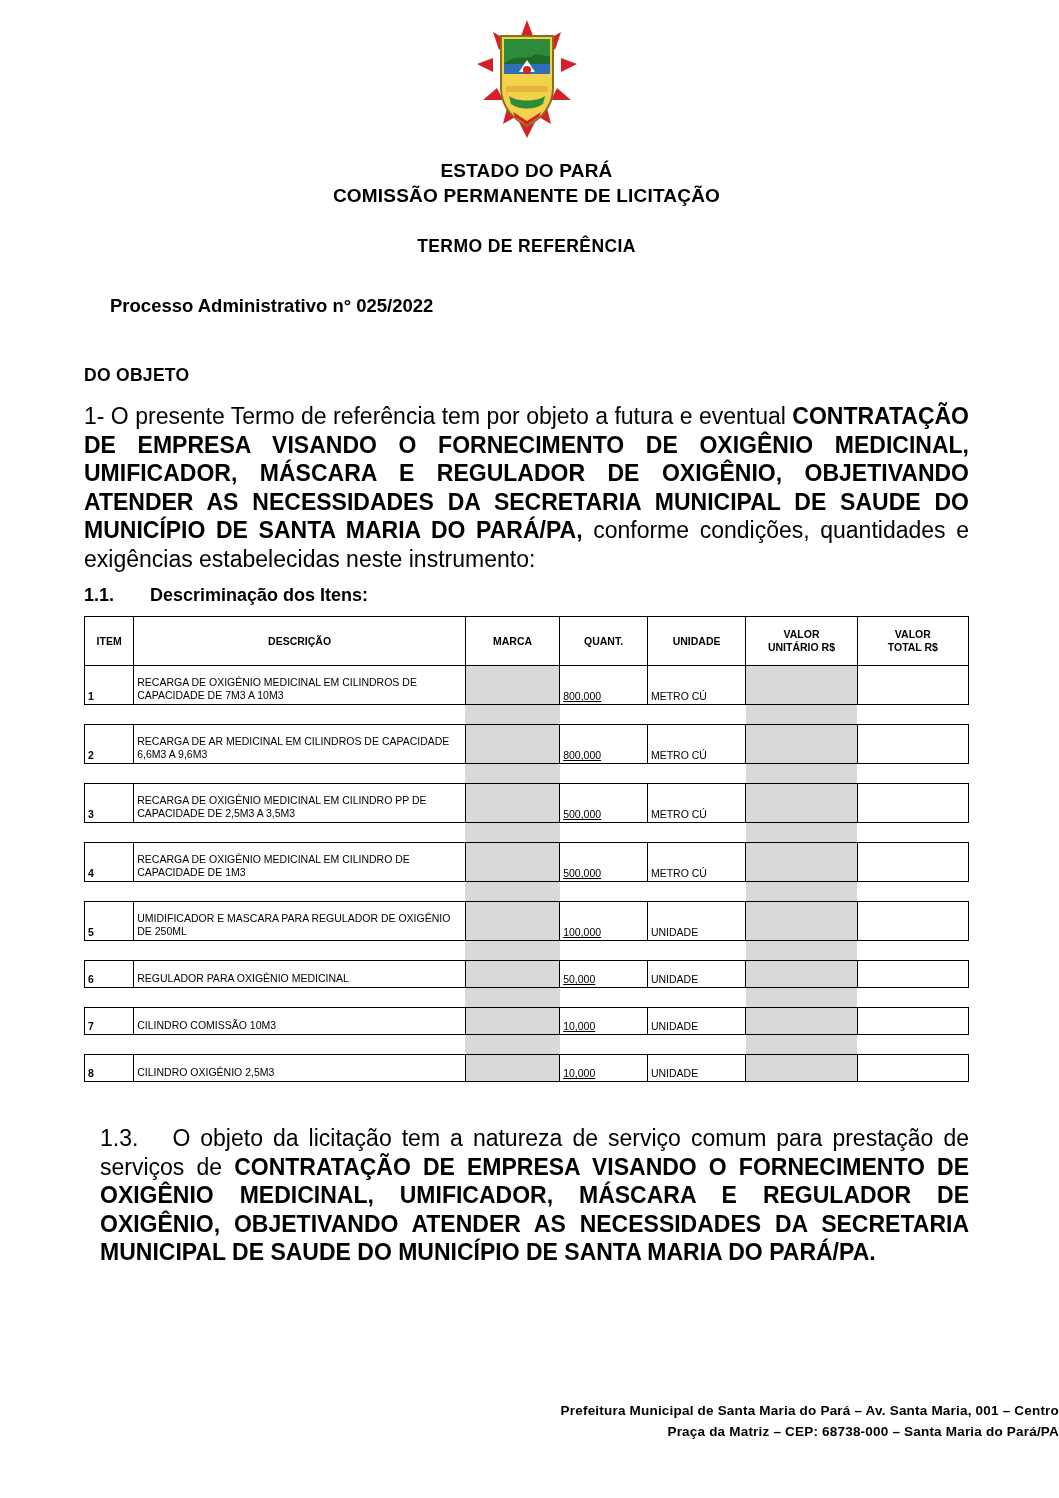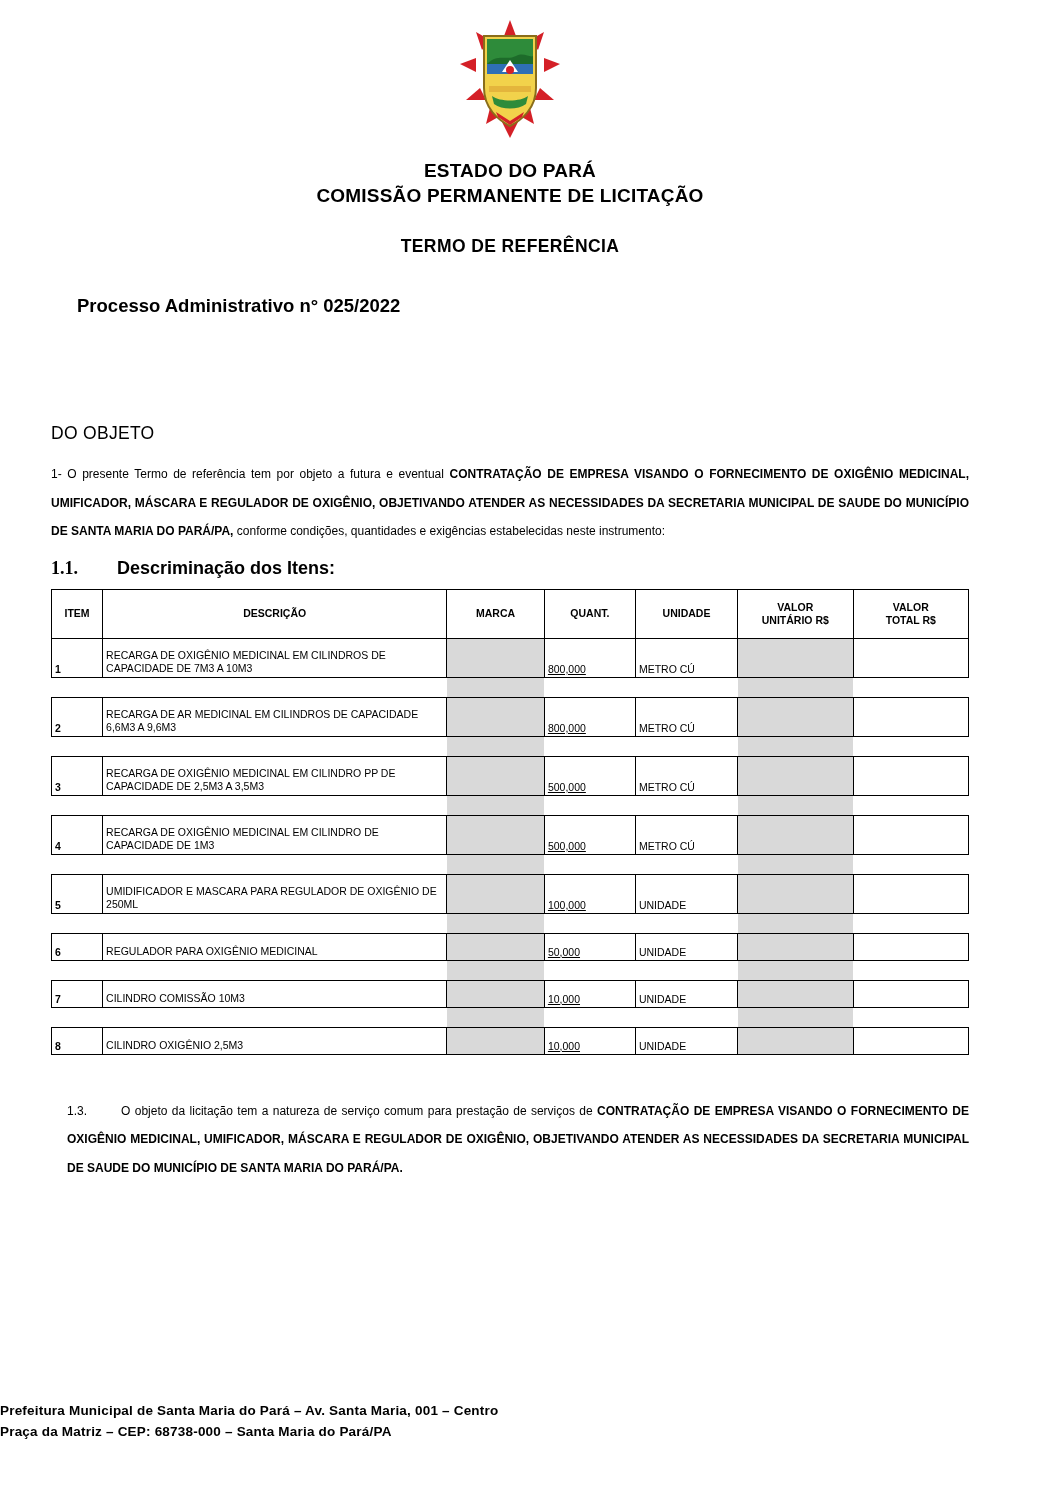--- a/index.html
+++ b/index.html
@@ -12,21 +12,21 @@
     height: 1498px;
     font-family: "Liberation Sans", sans-serif;
     color: #000000;
     position: relative;
     overflow: hidden;
   }
   .page {
     width: 1059px;
     height: 1498px;
     box-sizing: border-box;
-    padding: 16px 90px 0 51px;
+    padding: 16px 90px 0 84px;
     position: relative;
   }
   
   .crest-wrap {
     display: flex;
     justify-content: center;
     margin-top: 4px;
     margin-bottom: 18px;
   }
   .crest {
@@ -49,38 +49,38 @@
     letter-spacing: 0.4px;
   }
   .proc {
     font-weight: bold;
     font-size: 18.5px;
     margin-top: 38px;
     margin-left: 26px;
   }
   
   .section-title {
-    font-weight: normal;
+    font-weight: bold;
     font-size: 17.5px;
-    margin-top: 106px;
+    margin-top: 48px;
     letter-spacing: 0.3px;
   }
   .para {
-    font-size: 12px;
+    font-size: 23px;
     line-height: 28.5px;
     text-align: justify;
     margin-top: 16px;
   }
   .para b { font-weight: bold; }
   .sub-title {
     font-weight: bold;
     font-size: 18px;
     margin-top: 12px;
   }
-  .sub-title .num { display: inline-block; width: 66px; font-family: Liberation Serif, serif; }
+  .sub-title .num { display: inline-block; width: 66px; }
   
   table.items {
     border-collapse: collapse;
     width: 100%;
     margin-top: 10px;
     table-layout: fixed;
   }
   table.items td, table.items th {
     border: 1px solid #000;
     font-size: 10.5px;
@@ -118,21 +118,21 @@
     padding: 0;
     background: #d9d9d9;
   }
   tr.spacer td.sp-white { background: #ffffff; }
   
   .footer {
     position: absolute;
     left: 0;
     right: 0;
     bottom: 56px;
-    text-align: left;
+    text-align: right;
     font-weight: bold;
     font-size: 13.5px;
     line-height: 21px;
     letter-spacing: 0.2px;
   }
 </style>
 </head>
 <body>
 
 <div class="page">

